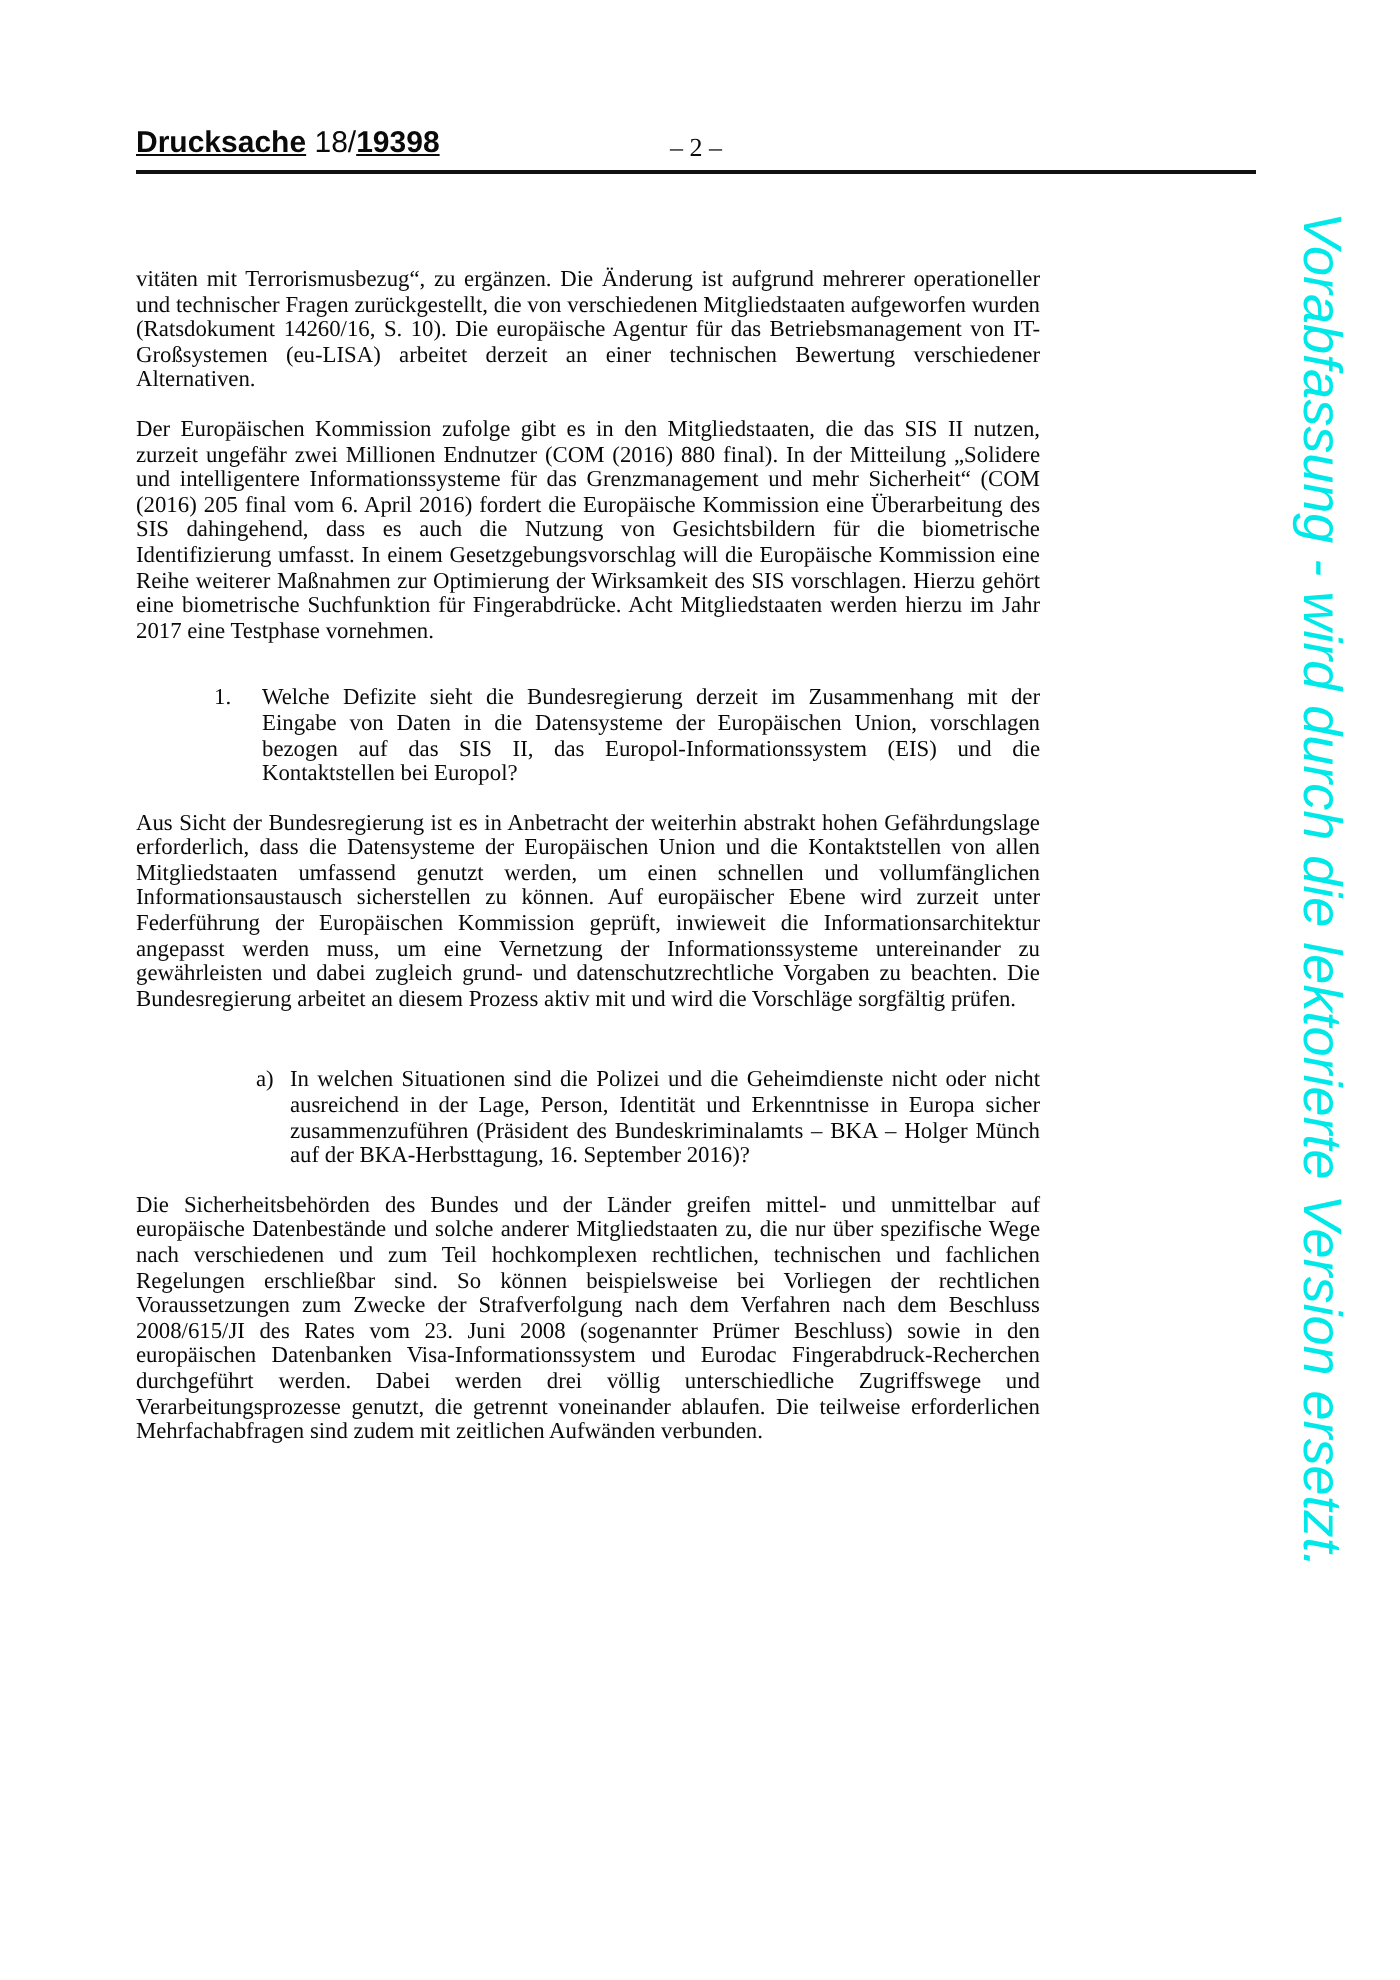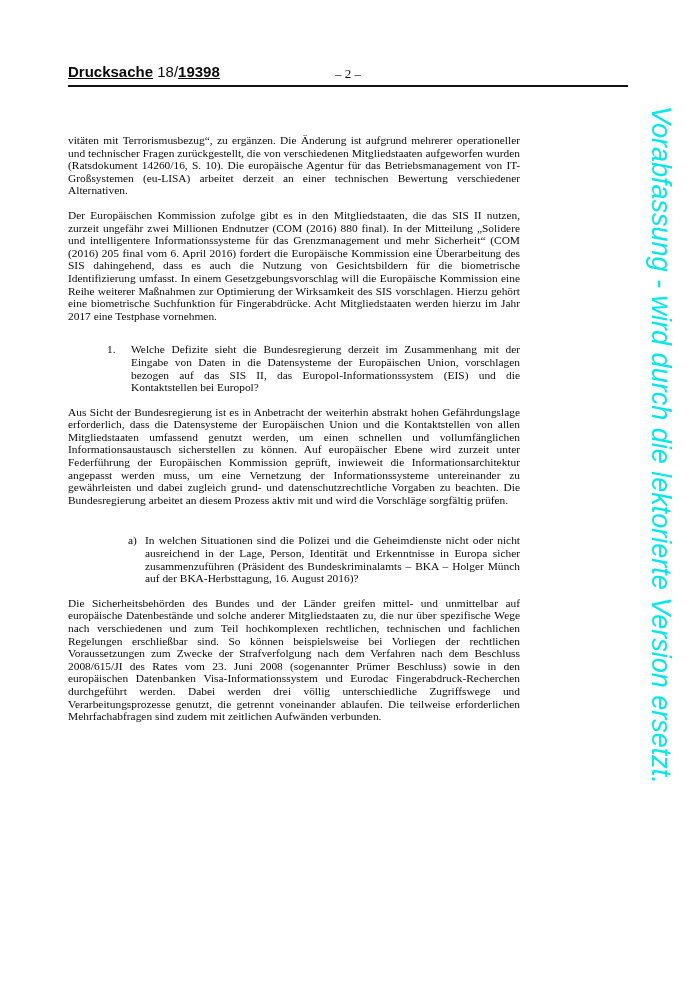--- a/index.html
+++ b/index.html
@@ -76,21 +76,21 @@
 
     <div class="q-row q1 gap-m">
       <span class="q-num">1.</span>
       <span class="q-text">Welche Defizite sieht die Bundesregierung derzeit im Zusammenhang mit der Eingabe von Daten in die Datensysteme der Europäischen Union, vorschlagen bezogen auf das SIS II, das Europol-Informationssystem (EIS) und die Kontaktstellen bei Europol?</span>
     </div>
 
     <p class="gap-s">Aus Sicht der Bundesregierung ist es in Anbetracht der weiterhin abstrakt hohen Gefährdungslage erforderlich, dass die Datensysteme der Europäischen Union und die Kontaktstellen von allen Mitgliedstaaten umfassend genutzt werden, um einen schnellen und vollumfänglichen Informationsaustausch sicherstellen zu können. Auf europäischer Ebene wird zurzeit unter Federführung der Europäischen Kommission geprüft, inwieweit die Informationsarchitektur angepasst werden muss, um eine Vernetzung der Informationssysteme untereinander zu gewährleisten und dabei zugleich grund- und datenschutzrechtliche Vorgaben zu beachten. Die Bundesregierung arbeitet an diesem Prozess aktiv mit und wird die Vorschläge sorgfältig prüfen.</p>
 
     <div class="q-row qa gap-l">
       <span class="q-num">a)</span>
-      <span class="q-text">In welchen Situationen sind die Polizei und die Geheimdienste nicht oder nicht ausreichend in der Lage, Person, Identität und Erkenntnisse in Europa sicher zusammenzuführen (Präsident des Bundeskriminalamts – BKA – Holger Münch auf der BKA-Herbsttagung, 16. August 2016)?</span>
+      <span class="q-text">In welchen Situationen sind die Polizei und die Geheimdienste nicht oder nicht ausreichend in der Lage, Person, Identität und Erkenntnisse in Europa sicher zusammenzuführen (Präsident des Bundeskriminalamts – BKA – Holger Münch auf der BKA-Herbsttagung, 16. September 2016)?</span>
     </div>
 
     <p class="gap-s">Die Sicherheitsbehörden des Bundes und der Länder greifen mittel- und unmittelbar auf europäische Datenbestände und solche anderer Mitgliedstaaten zu, die nur über spezifische Wege nach verschiedenen und zum Teil hochkomplexen rechtlichen, technischen und fachlichen Regelungen erschließbar sind. So können beispielsweise bei Vorliegen der rechtlichen Voraussetzungen zum Zwecke der Strafverfolgung nach dem Verfahren nach dem Beschluss 2008/615/JI des Rates vom 23. Juni 2008 (sogenannter Prümer Beschluss) sowie in den europäischen Datenbanken Visa-Informationssystem und Eurodac Fingerabdruck-Recherchen durchgeführt werden. Dabei werden drei völlig unterschiedliche Zugriffswege und Verarbeitungsprozesse genutzt, die getrennt voneinander ablaufen. Die teilweise erforderlichen Mehrfachabfragen sind zudem mit zeitlichen Aufwänden verbunden.</p>
 
   </div>
 
   <div class="watermark">Vorabfassung - wird durch die lektorierte Version ersetzt.</div>
 
 </div>
 

